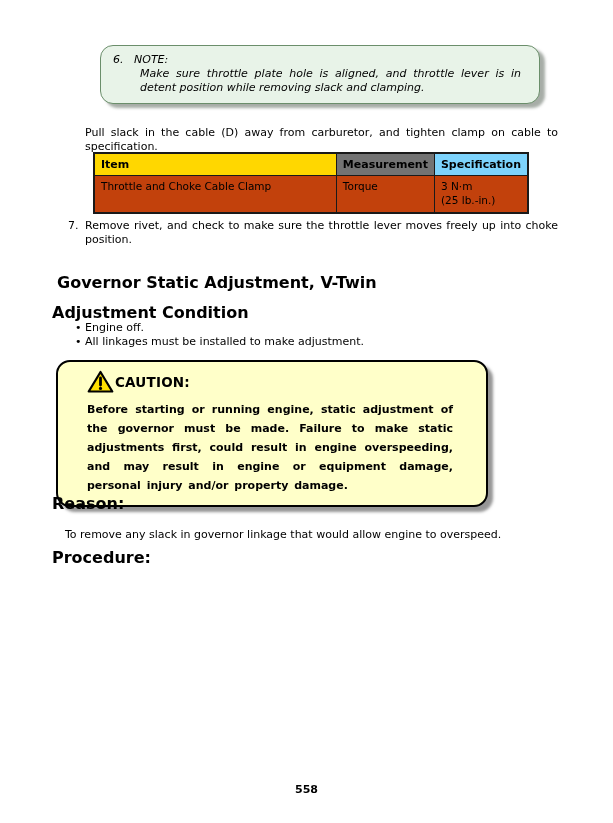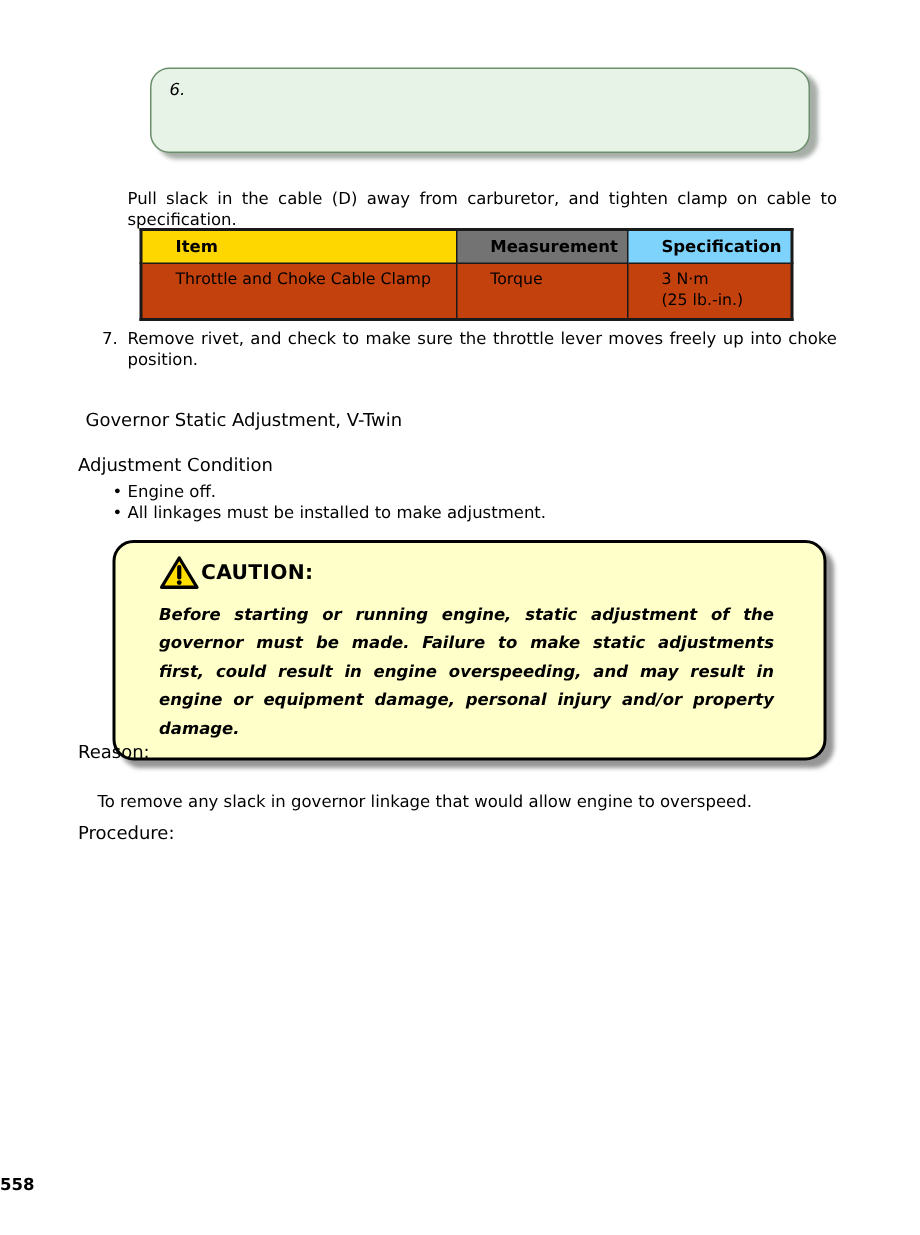--- a/index.html
+++ b/index.html
@@ -38,79 +38,81 @@
   .spec-table {
     left:93px; top:152px; width:436px;
     border-collapse:collapse;
     border:2px solid #1a1a1a;
     font-size:10.5px;
   }
   .spec-table th, .spec-table td {
     border:1px solid #1a1a1a;
     text-align:left;
     vertical-align:top;
-    padding:3px 6px 4px 22px;
+    padding:3px 6px 4px 6px;
   }
   .spec-table th { font-weight:bold; font-size:11px; padding-top:4px; padding-bottom:4px; }
   .spec-table td { background:#c2410c; height:37px; line-height:14px; }
   .col-item { width:271px; }
   .col-meas { width:85px; }
   .col-spec { width:80px; }
   .pre-line { white-space:pre-line; }
 
   
   .step { left:68px; top:219px; width:490px; display:flex; }
   .step-num { width:17px; flex:none; line-height:13.5px; }
   .step-text { width:473px; line-height:13.5px; text-align:justify; }
 
   
-  .h-bold { font-weight:normal; font-size:12px; }
+  .h-bold { font-weight:bold; font-size:16px; }
   .h-section { left:57px; top:273px; }
   .h-adjcond { left:52px; top:303px;text-align:center; }
   .h-reason { left:52px; top:494px; }
   .h-procedure { left:52px; top:548px; }
 
   
   .bullets { left:75px; top:321px; }
   .bullet-row { display:flex; line-height:13.5px; }
   .bullet-dot { width:10px; flex:none; }
 
   
   .caution-box {
-    left:75px; top:360px; width:476px; min-height:111px;
+    left:56px; top:360px; width:432px; min-height:111px;
     background:#FFFFC9;
     border:2px solid #000;
     border-radius:14px;
     box-shadow:5px 5px 3px rgba(80,80,80,0.6);
     padding:8px 33px 10px 29px;
   }
   .caution-head { display:flex; align-items:center; }
   .caution-label { font-weight:bold; font-size:13.5px; letter-spacing:0.2px; }
   .warn-icon { width:27px; height:24px; flex:none; margin-right:1px; }
   .caution-text {
     margin-top:6px;
-    font-weight:bold; font-style:italic;
+    font-weight:bold; 
     line-height:19px; text-align:justify;
     word-spacing:2px;
   }
 
   .reason-text { left:52px; top:528px; width:500px; line-height:13.5px;margin-left:13px; }
 
   
   .page-num {
     left:0; top:783px; width:613px;
-    text-align:left; font-weight:bold; font-size:11px;
+    text-align:center; font-weight:bold; font-size:11px;
   }
 </style>
 </head>
 <body>
 
 <div class="abs note-box">
   <span class="note-num">6.</span>
   <div>
+    <div class="note-label">NOTE:</div>
+    <div class="note-text">Make sure throttle plate hole is aligned, and throttle lever is in detent position while removing slack and clamping.</div>
   </div>
 </div>
 
 <div class="abs para intro">Pull slack in the cable (D) away from carburetor, and tighten clamp on cable to specification.</div>
 
 <table class="abs spec-table">
   <thead>
     <tr>
       <th class="col-item" style="background:#FFD700">Item</th>
       <th class="col-meas" style="background:#737373">Measurement</th>

